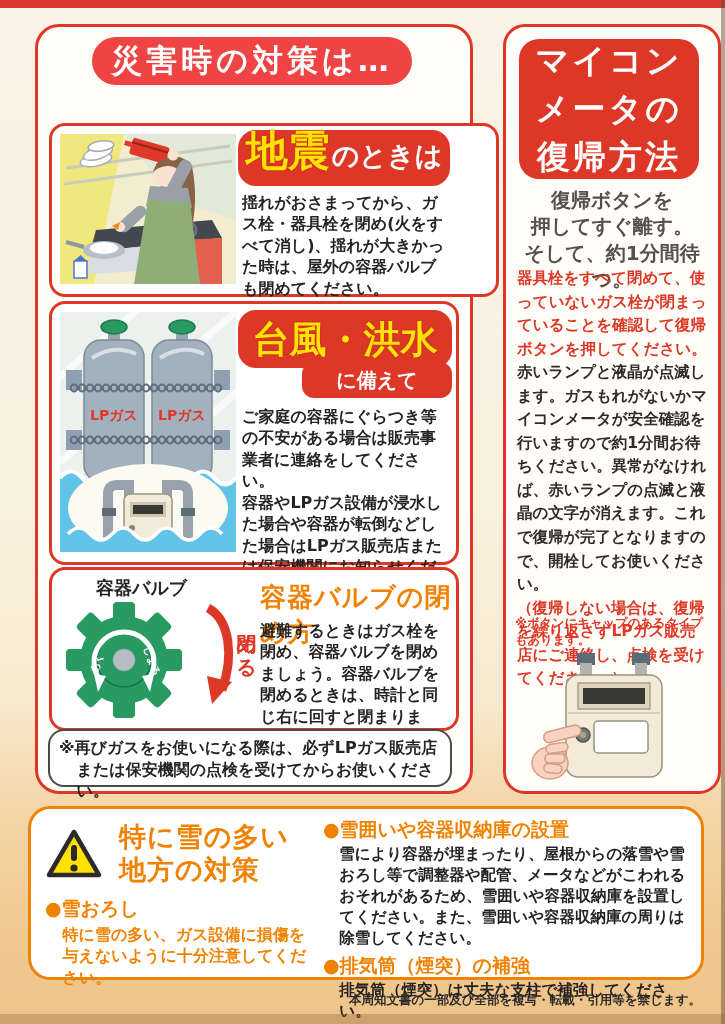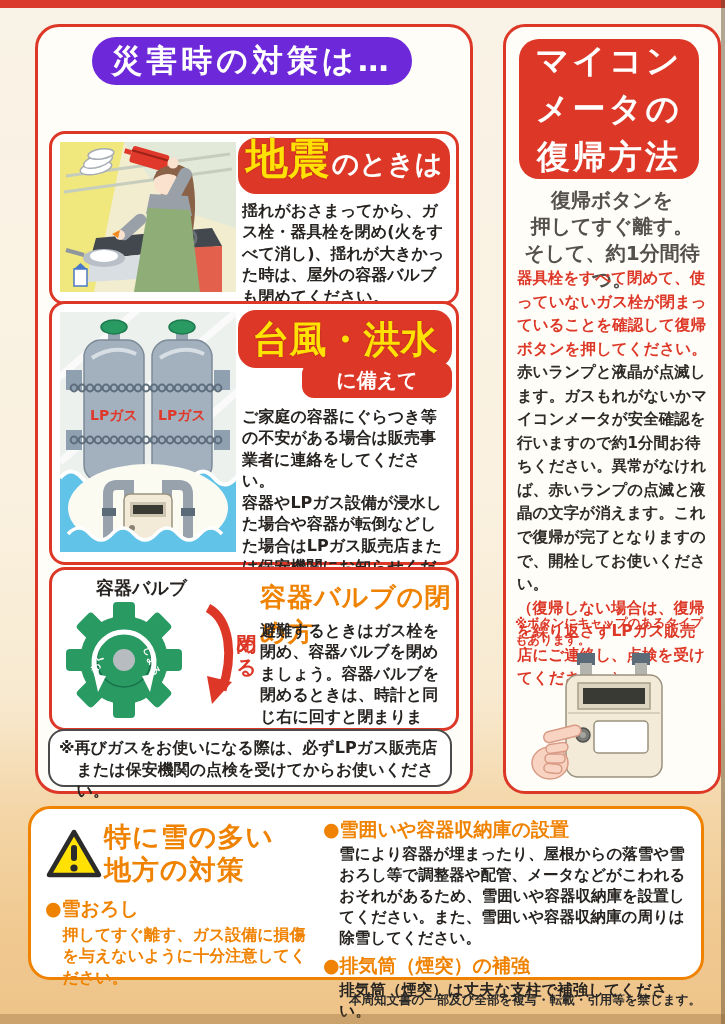--- a/index.html
+++ b/index.html
@@ -6,28 +6,28 @@
   body{font-family:"DejaVu Sans","Liberation Sans",sans-serif;}
   #page{position:relative;width:725px;height:1024px;overflow:hidden;
     background:linear-gradient(180deg,#f9f2e6 0%,#faf1e0 48%,#f8ead0 68%,#f4d6a8 79%,#f0ca92 90%,#eec389 100%);}
   .top-strip{position:absolute;top:0;left:0;width:100%;height:8px;background:#d93a2b;}
   .right-edge{position:absolute;top:0;right:0;width:4px;height:100%;background:rgba(90,70,45,.45);}
   .bottom-edge{position:absolute;bottom:0;left:0;width:100%;height:10px;background:rgba(140,100,55,.35);}
 
   
   .panel-left{position:absolute;left:35px;top:24px;width:432px;height:764px;background:#fffdf8;
     border:3px solid #dd3827;border-radius:24px;}
-  .main-title{position:absolute;left:54px;top:10px;width:320px;height:48px;background:#6d28d9;
+  .main-title{position:absolute;left:54px;top:10px;width:320px;height:48px;background:#ef4444;
     border-radius:26px;color:#fff;font-size:31px;font-weight:900;letter-spacing:4px;
     display:flex;align-items:center;justify-content:center;}
   .main-subtitle{position:absolute;top:61px;left:0;width:100%;text-align:center;color:#dd3827;
     font-size:26px;font-weight:900;letter-spacing:1px;}
 
   .sec{position:absolute;left:11px;width:404px;border:3px solid #dd3827;border-radius:16px;background:#fff;}
-  .sec-quake{top:104px;height:168px;}
+  .sec-quake{top:96px;height:168px;padding-left:40px;}
   .sec-flood{top:274px;height:258px;}
   .sec-valve{top:540px;height:158px;}
 
   .illo{position:absolute;left:8px;top:8px;}
   .body-txt{position:absolute;font-size:16px;font-weight:600;color:#262320;line-height:1.34;white-space:pre-line;}
 
   .badge{position:absolute;background:#dd3827;border-radius:18px;display:flex;align-items:baseline;justify-content:center;}
   .badge-quake{left:186px;top:4px;width:212px;height:56px;}
   .badge-main{color:#ffe104;font-weight:900;font-size:42px;line-height:1;text-shadow:0 0 2px #b32015;}
   .badge-suf{color:#fff;font-weight:900;font-size:27px;margin-left:2px;}
@@ -63,21 +63,21 @@
   .reset-body{position:absolute;left:11px;top:240px;width:190px;font-size:15.5px;font-weight:600;line-height:1.52;}
   .t-red{color:#dd3827;}
   .t-dark{color:#2f2c28;}
   .cap-note{position:absolute;left:9px;top:588px;width:196px;font-size:12.3px;color:#dd3827;font-weight:700;}
   .meter-illo{position:absolute;left:24px;top:612px;}
 
   
   .panel-bottom{position:absolute;left:28px;top:806px;width:670px;height:168px;background:#fff;
     border:3px solid #ef8200;border-radius:22px;}
   .snow-left{position:absolute;left:14px;top:12px;width:276px;}
-  .snow-title-row{display:flex;align-items:center;gap:1px;}
+  .snow-title-row{display:flex;align-items:center;gap:16px;}
   .snow-title{color:#ef8200;font-size:27px;font-weight:900;line-height:1.22;letter-spacing:1px;}
   .o-head{color:#ef8200;font-size:19px;font-weight:900;margin-top:9px;}
   .o-body{color:#ef8200;font-size:16px;font-weight:700;line-height:1.35;padding-left:1.1em;margin-top:2px;}
   .snow-right{position:absolute;left:292px;top:8px;width:368px;}
   .d-body{color:#262320;font-size:15.5px;font-weight:600;line-height:1.36;padding-left:1.05em;margin-top:1px;}
   .snow-right .o-head{margin-top:4px;}
   .snow-right .o-head:first-child{margin-top:0;}
 
   .footer-note{position:absolute;right:24px;top:992px;font-size:12.5px;color:#2a2a2a;font-weight:600;}
 </style>
@@ -304,21 +304,21 @@
           <polygon points="29,4 54,47 4,47" fill="#ffe104" stroke="#2b2b2b" stroke-width="4.5" stroke-linejoin="round"></polygon>
           <rect x="26" y="17" width="6" height="16" rx="3" fill="#2b2b2b"></rect>
           <circle cx="29" cy="40" r="3.6" fill="#2b2b2b"></circle>
         </svg>
         <div class="snow-title">
           <div>特に雪の多い</div>
           <div>地方の対策</div>
         </div>
       </div>
       <div class="o-head">●雪おろし</div>
-      <div class="o-body">押してすぐ離す、ガス設備に損傷を与えないように十分注意してください。</div>
+      <div class="o-body">特に雪の多い、ガス設備に損傷を与えないように十分注意してください。</div>
     </div>
     <div class="snow-right">
       <div class="o-head">●雪囲いや容器収納庫の設置</div>
       <div class="d-body">雪により容器が埋まったり、屋根からの落雪や雪おろし等で調整器や配管、メータなどがこわれるおそれがあるため、雪囲いや容器収納庫を設置してください。また、雪囲いや容器収納庫の周りは除雪してください。</div>
       <div class="o-head">●排気筒（煙突）の補強</div>
       <div class="d-body">排気筒（煙突）は丈夫な支柱で補強してください。</div>
     </div>
   </div>
 
   <div class="footer-note">本周知文書の一部及び全部を複写・転載・引用等を禁じます。</div>

